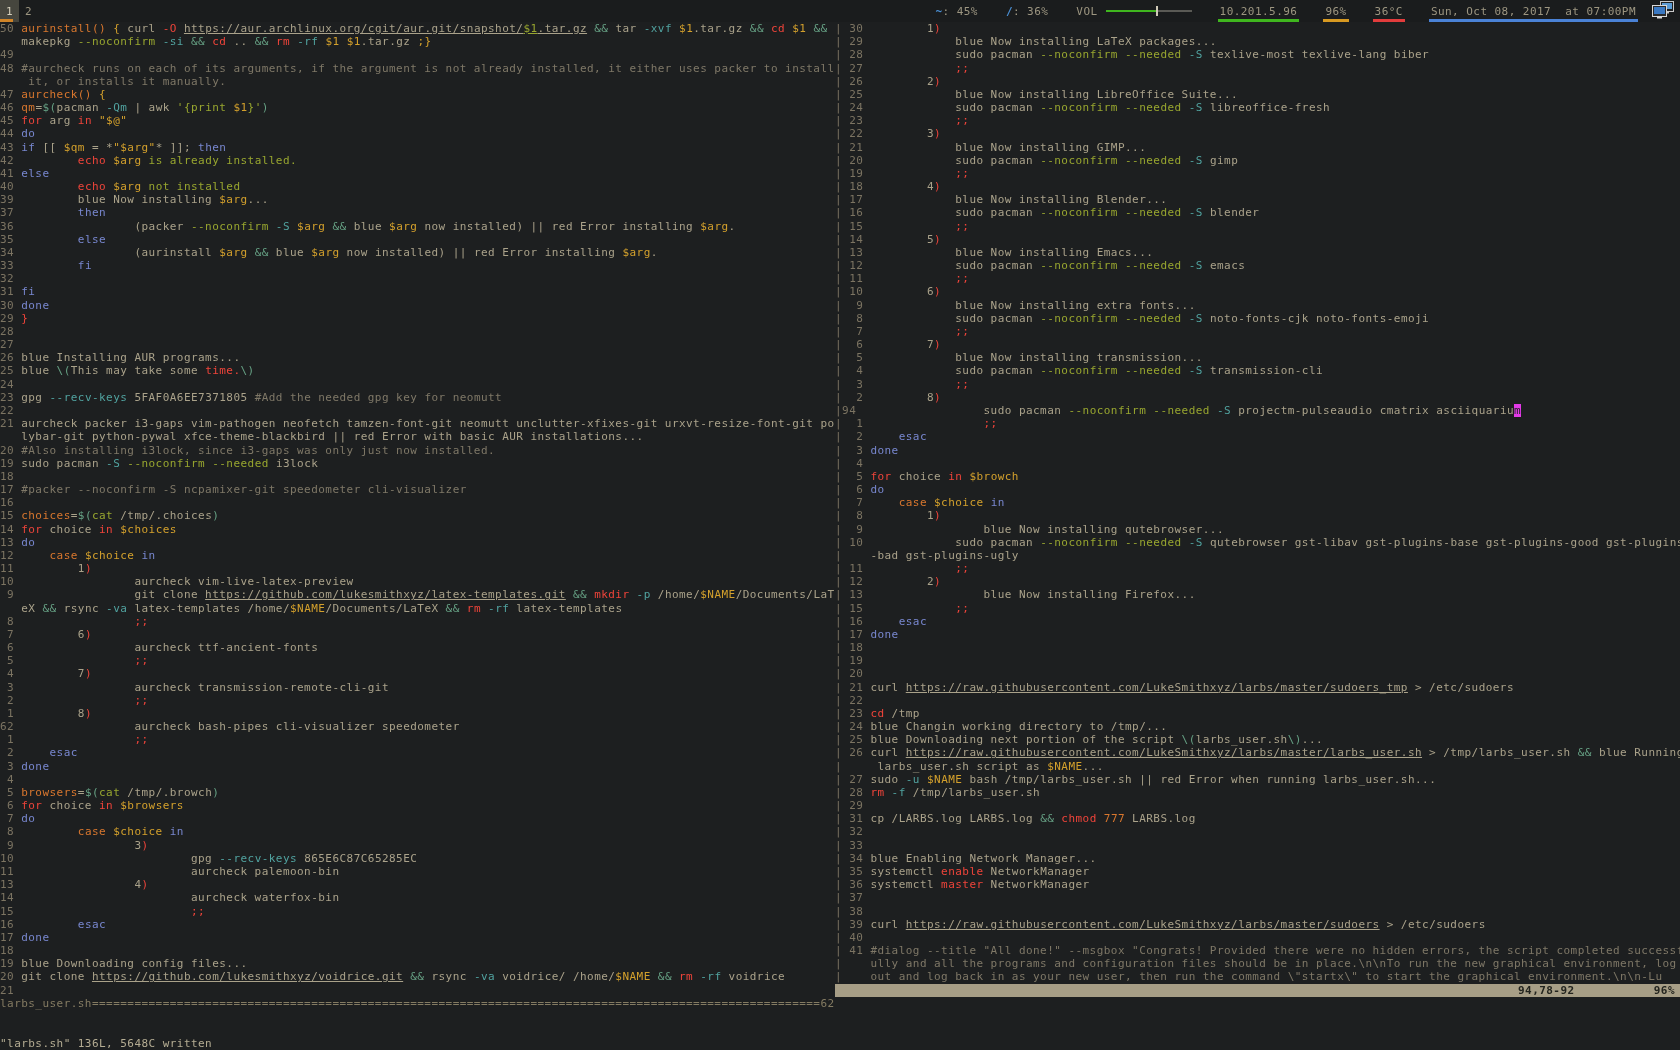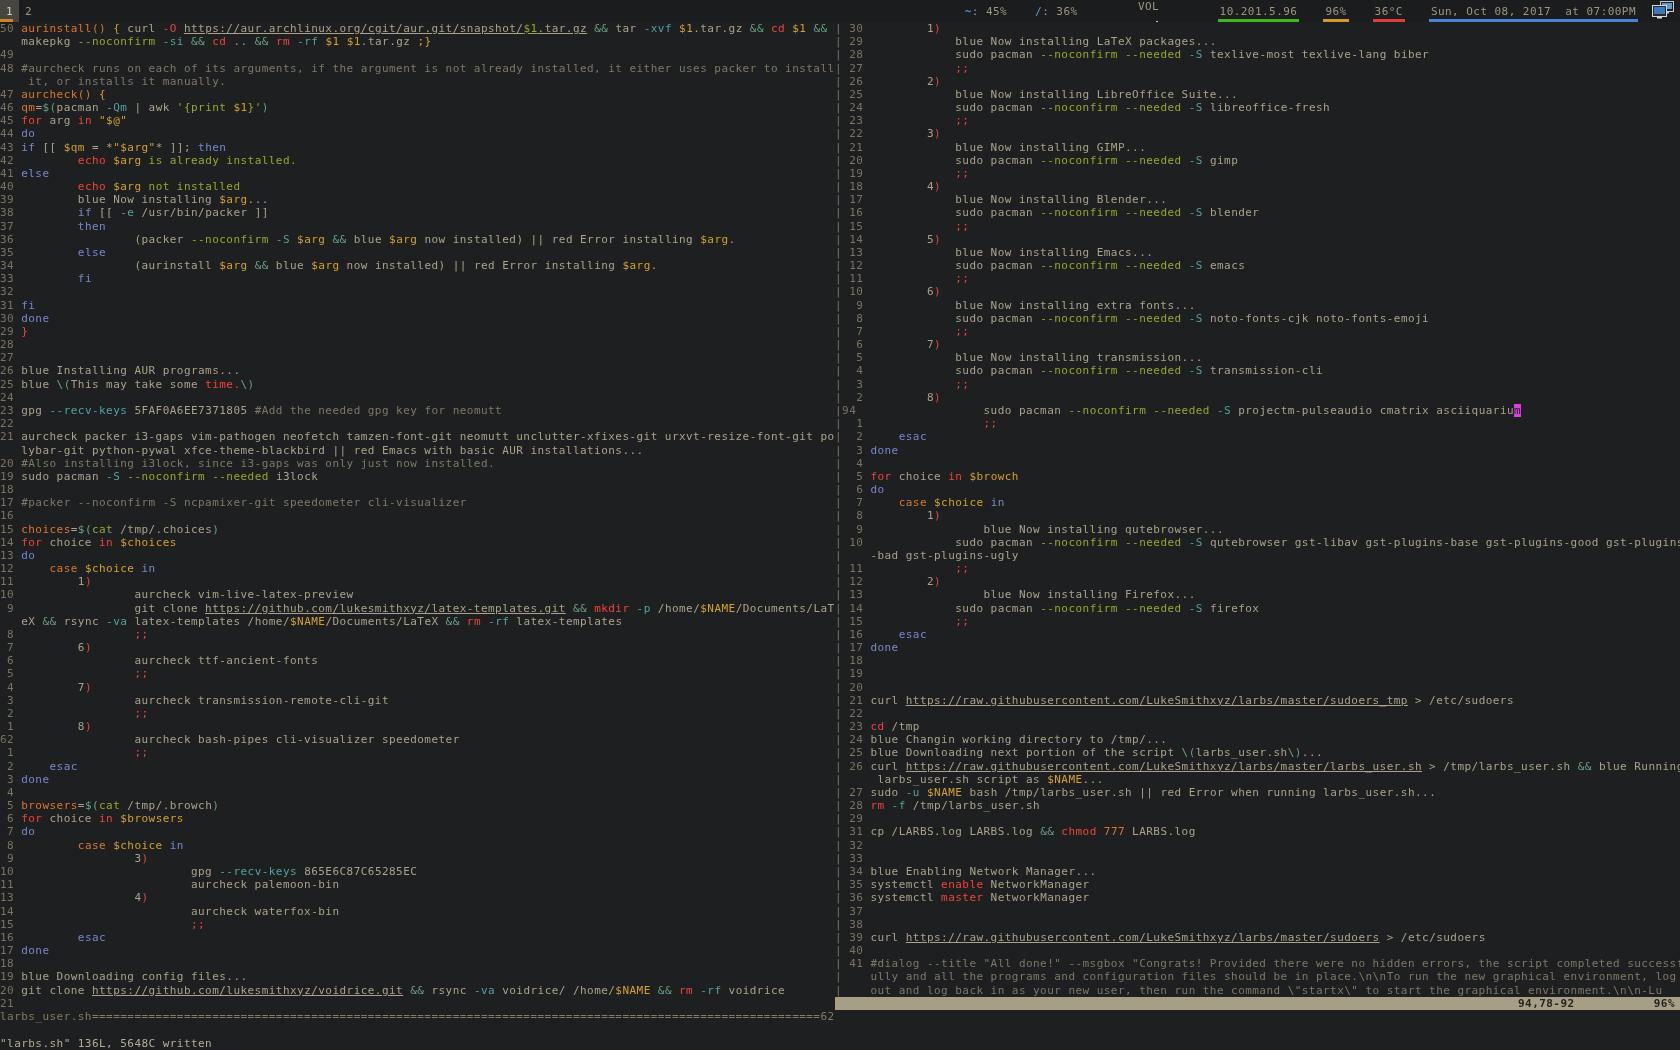--- a/index.html
+++ b/index.html
@@ -10,21 +10,21 @@
           display:flex;align-items:stretch;}
   .tags{display:flex;}
   .tag{position:relative;width:19px;display:flex;align-items:center;justify-content:center;color:#9d9681;}
   .tag.sel{background:#46463e;color:#d6d0bc;}
   .tag.sel::after{content:"";position:absolute;left:-5px;right:6px;bottom:0;height:3px;background:#d08427;}
   .bar-right{margin-left:auto;display:flex;align-items:stretch;gap:0;}
   .bitem{position:relative;display:flex;align-items:center;padding:0 14px;white-space:pre;}
   .bitem .blue{color:#4a8fd4;font-weight:bold;}
   .ul::after{content:"";position:absolute;left:12px;right:12px;bottom:0;height:3px;background:var(--ul);}
   .ul-green{--ul:#3fb61e;} .ul-yellow{--ul:#d79921;} .ul-red{--ul:#e23c3c;} .ul-blue{--ul:#4a82d6;}
-  .volwrap{display:flex;align-items:center;gap:8px;flex-direction:column;}
+  .volwrap{display:flex;align-items:center;gap:8px;}
   .slider{position:relative;width:86px;height:10px;}
   .slider .on{position:absolute;left:0;top:4px;width:50px;height:2px;background:#3fb61e;}
   .slider .off{position:absolute;left:52px;top:4px;right:0;height:2px;background:#5a5a55;}
   .slider .thumb{position:absolute;left:50px;top:0;width:2px;height:10px;background:#cfc9b8;}
   .tray{display:flex;align-items:center;padding:0 6px 0 2px;}
   
   .vim{position:absolute;left:0;top:22px;width:1572px;height:1028px;background:#1d1f20;}
   .pane{position:absolute;top:0;overflow:hidden;}
   .pane-left{left:0;width:835px;}
   .pane-right{left:835px;width:845px;}
@@ -88,39 +88,38 @@
           <div class="row"><span class="ln">   </span><span class="s c"> it, or installs it manually.</span></div>
           <div class="row"><span class="ln">47 </span><span class="s o">aurcheck()</span><span class="s f"> </span><span class="s y">{</span></div>
           <div class="row"><span class="ln">46 </span><span class="s o">qm</span><span class="s f">=</span><span class="s a">$(</span><span class="s f">pacman </span><span class="s t">-Qm</span><span class="s f"> | awk </span><span class="s g">'{print </span><span class="s y">$1</span><span class="s g">}'</span><span class="s a">)</span></div>
           <div class="row"><span class="ln">45 </span><span class="s r">for</span><span class="s f"> arg </span><span class="s r">in</span><span class="s f"> </span><span class="s y">"$@"</span></div>
           <div class="row"><span class="ln">44 </span><span class="s b">do</span></div>
           <div class="row"><span class="ln">43 </span><span class="s b">if</span><span class="s f"> [[ </span><span class="s y">$qm</span><span class="s f"> = *</span><span class="s y">"$arg"</span><span class="s f">* ]]; </span><span class="s b">then</span></div>
           <div class="row"><span class="ln">42 </span><span class="s f">        </span><span class="s r">echo</span><span class="s f"> </span><span class="s y">$arg</span><span class="s g"> is already installed.</span></div>
           <div class="row"><span class="ln">41 </span><span class="s b">else</span></div>
           <div class="row"><span class="ln">40 </span><span class="s f">        </span><span class="s r">echo</span><span class="s f"> </span><span class="s y">$arg</span><span class="s g"> not installed</span></div>
           <div class="row"><span class="ln">39 </span><span class="s f">        blue Now installing </span><span class="s y">$arg</span><span class="s f">...</span></div>
-          <div class="row"><span class="ln">38 </span><span class="s f">        </span><span class="s b">if</span><span class="s f"> [[ </span><span class="s t">-e</span><span class="s f"> /usr/bin/packer ]]</span></div>
           <div class="row"><span class="ln">37 </span><span class="s f">        </span><span class="s b">then</span></div>
           <div class="row"><span class="ln">36 </span><span class="s f">                (packer </span><span class="s g">--noconfirm</span><span class="s f"> </span><span class="s t">-S</span><span class="s f"> </span><span class="s y">$arg</span><span class="s f"> </span><span class="s a">&amp;&amp;</span><span class="s f"> blue </span><span class="s y">$arg</span><span class="s f"> now installed) || red Error installing </span><span class="s y">$arg</span><span class="s f">.</span></div>
           <div class="row"><span class="ln">35 </span><span class="s f">        </span><span class="s b">else</span></div>
           <div class="row"><span class="ln">34 </span><span class="s f">                (aurinstall </span><span class="s y">$arg</span><span class="s f"> </span><span class="s a">&amp;&amp;</span><span class="s f"> blue </span><span class="s y">$arg</span><span class="s f"> now installed) || red Error installing </span><span class="s y">$arg</span><span class="s f">.</span></div>
           <div class="row"><span class="ln">33 </span><span class="s f">        </span><span class="s b">fi</span></div>
           <div class="row"><span class="ln">32</span></div>
           <div class="row"><span class="ln">31 </span><span class="s b">fi</span></div>
           <div class="row"><span class="ln">30 </span><span class="s b">done</span></div>
           <div class="row"><span class="ln">29 </span><span class="s r">}</span></div>
           <div class="row"><span class="ln">28</span></div>
           <div class="row"><span class="ln">27</span></div>
           <div class="row"><span class="ln">26 </span><span class="s f">blue Installing AUR programs...</span></div>
           <div class="row"><span class="ln">25 </span><span class="s f">blue </span><span class="s a">\(</span><span class="s f">This may take some </span><span class="s r">time.</span><span class="s a">\)</span></div>
           <div class="row"><span class="ln">24</span></div>
           <div class="row"><span class="ln">23 </span><span class="s f">gpg </span><span class="s t">--recv-keys</span><span class="s f"> 5FAF0A6EE7371805 </span><span class="s c">#Add the needed gpg key for neomutt</span></div>
           <div class="row"><span class="ln">22</span></div>
           <div class="row"><span class="ln">21 </span><span class="s f">aurcheck packer i3-gaps vim-pathogen neofetch tamzen-font-git neomutt unclutter-xfixes-git urxvt-resize-font-git po</span></div>
-          <div class="row"><span class="ln">   </span><span class="s f">lybar-git python-pywal xfce-theme-blackbird || red Emacs with basic AUR installations...</span></div>
+          <div class="row"><span class="ln">   </span><span class="s f">lybar-git python-pywal xfce-theme-blackbird || red Error with basic AUR installations...</span></div>
           <div class="row"><span class="ln">20 </span><span class="s c">#Also installing i3lock, since i3-gaps was only just now installed.</span></div>
           <div class="row"><span class="ln">19 </span><span class="s f">sudo pacman </span><span class="s t">-S</span><span class="s f"> </span><span class="s g">--noconfirm</span><span class="s f"> </span><span class="s g">--needed</span><span class="s f"> i3lock</span></div>
           <div class="row"><span class="ln">18</span></div>
           <div class="row"><span class="ln">17 </span><span class="s c">#packer --noconfirm -S ncpamixer-git speedometer cli-visualizer</span></div>
           <div class="row"><span class="ln">16</span></div>
           <div class="row"><span class="ln">15 </span><span class="s o">choices</span><span class="s f">=</span><span class="s a">$(</span><span class="s g">cat</span><span class="s f"> /tmp/.choices</span><span class="s a">)</span></div>
           <div class="row"><span class="ln">14 </span><span class="s r">for</span><span class="s f"> choice </span><span class="s r">in</span><span class="s f"> </span><span class="s y">$choices</span></div>
           <div class="row"><span class="ln">13 </span><span class="s b">do</span></div>
           <div class="row"><span class="ln">12 </span><span class="s f">    </span><span class="s o">case</span><span class="s f"> </span><span class="s y">$choice</span><span class="s f"> </span><span class="s b">in</span></div>
           <div class="row"><span class="ln">11 </span><span class="s f">        1</span><span class="s r">)</span></div>
@@ -198,21 +197,20 @@
           <div class="row"><span class="ln">|  5 </span><span class="s r">for</span><span class="s f"> choice </span><span class="s r">in</span><span class="s f"> </span><span class="s y">$browch</span></div>
           <div class="row"><span class="ln">|  6 </span><span class="s b">do</span></div>
           <div class="row"><span class="ln">|  7 </span><span class="s f">    </span><span class="s o">case</span><span class="s f"> </span><span class="s y">$choice</span><span class="s f"> </span><span class="s b">in</span></div>
           <div class="row"><span class="ln">|  8 </span><span class="s f">        1</span><span class="s r">)</span></div>
           <div class="row"><span class="ln">|  9 </span><span class="s f">                blue Now installing qutebrowser...</span></div>
           <div class="row"><span class="ln">| 10 </span><span class="s f">            sudo pacman </span><span class="s g">--noconfirm</span><span class="s f"> </span><span class="s g">--needed</span><span class="s f"> </span><span class="s t">-S</span><span class="s f"> qutebrowser gst-libav gst-plugins-base gst-plugins-good gst-plugins</span></div>
           <div class="row"><span class="ln">|    </span><span class="s f">-bad gst-plugins-ugly</span></div>
           <div class="row"><span class="ln">| 11 </span><span class="s f">            </span><span class="s r">;;</span></div>
           <div class="row"><span class="ln">| 12 </span><span class="s f">        2</span><span class="s r">)</span></div>
           <div class="row"><span class="ln">| 13 </span><span class="s f">                blue Now installing Firefox...</span></div>
-          <div class="row"><span class="ln">| 14 </span><span class="s f">            sudo pacman </span><span class="s g">--noconfirm</span><span class="s f"> </span><span class="s g">--needed</span><span class="s f"> </span><span class="s t">-S</span><span class="s f"> firefox</span></div>
           <div class="row"><span class="ln">| 15 </span><span class="s f">            </span><span class="s r">;;</span></div>
           <div class="row"><span class="ln">| 16 </span><span class="s f">    </span><span class="s b">esac</span></div>
           <div class="row"><span class="ln">| 17 </span><span class="s b">done</span></div>
           <div class="row"><span class="ln">| 18</span></div>
           <div class="row"><span class="ln">| 19</span></div>
           <div class="row"><span class="ln">| 20</span></div>
           <div class="row"><span class="ln">| 21 </span><span class="s f">curl </span><span class="s f u">https://raw.githubusercontent.com/LukeSmithxyz/larbs/master/sudoers_tmp</span><span class="s f"> &gt; /etc/sudoers</span></div>
           <div class="row"><span class="ln">| 22</span></div>
           <div class="row"><span class="ln">| 23 </span><span class="s r">cd</span><span class="s f"> /tmp</span></div>
           <div class="row"><span class="ln">| 24 </span><span class="s f">blue Changin working directory to /tmp/...</span></div>

